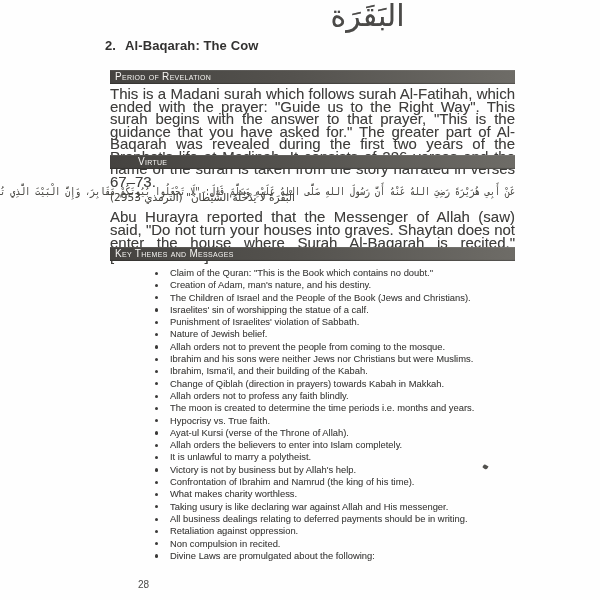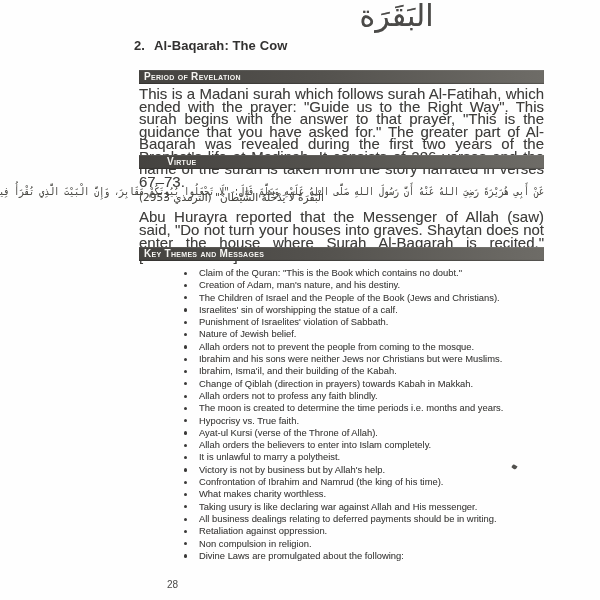--- a/index.html
+++ b/index.html
@@ -2,40 +2,40 @@
 <html><head>
 <meta charset="utf-8">
 <style>
   html,body{margin:0;padding:0;}
   body{
     width:600px;height:600px;position:relative;overflow:hidden;
     background:#fefefe;
     font-family:"Liberation Sans",sans-serif;
     color:#3e3d3b;
   }
-  .page{position:absolute;inset:0;margin-left:29px;}
+  .page{position:absolute;inset:0;}
 
   .arabic-title{
     position:absolute;top:-7px;left:285px;width:165px;
     text-align:center;direction:rtl;
     font-family:"DejaVu Sans","Liberation Sans",sans-serif;
     font-size:30px;line-height:46px;color:#4b4a48;
     text-shadow:0 0 .6px rgba(70,70,70,.45);
   }
   .chapter-heading{
     position:absolute;top:38px;left:105px;width:430px;
     font-size:13px;font-weight:bold;color:#323130;
     letter-spacing:.1px;
   }
   .chapter-heading .num{margin-right:9px;}
 
   .section-bar{
     position:absolute;left:110px;width:405px;height:14px;
     background:linear-gradient(90deg,#454340,#54524e 45%,#6e6c67);
-    color:#f6f5f2;font-weight:bold;font-variant:small-caps;
+    color:#f6f5f2;font-weight:normal;font-variant:small-caps;
     font-size:10px;line-height:13.5px;letter-spacing:.3px;
     padding-left:5px;box-sizing:border-box;
     box-shadow:inset 0 1px 0 rgba(255,255,255,.08), inset 0 -1px 1px rgba(0,0,0,.25);
   }
   .bar-period{top:70px;}
   .bar-virtue{top:155px;padding-left:28px;}
   .bar-themes{top:247px;}
 
   .para{
     position:absolute;left:110px;width:405px;
@@ -122,21 +122,21 @@
     <li>Hypocrisy vs. True faith.</li>
     <li>Ayat-ul Kursi (verse of the Throne of Allah).</li>
     <li>Allah orders the believers to enter into Islam completely.</li>
     <li>It is unlawful to marry a polytheist.</li>
     <li>Victory is not by business but by Allah's help.</li>
     <li>Confrontation of Ibrahim and Namrud (the king of his time).</li>
     <li>What makes charity worthless.</li>
     <li>Taking usury is like declaring war against Allah and His messenger.</li>
     <li>All business dealings relating to deferred payments should be in writing.</li>
     <li>Retaliation against oppression.</li>
-    <li>Non compulsion in religion.</li>
+    <li>Non compulsion in recited.</li>
     <li>Divine Laws are promulgated about the following:</li>
   </ul>
 
   <div class="page-number">28</div>
 
   <div class="ink-speck"></div>
 
 </div>
 
 </body></html>

